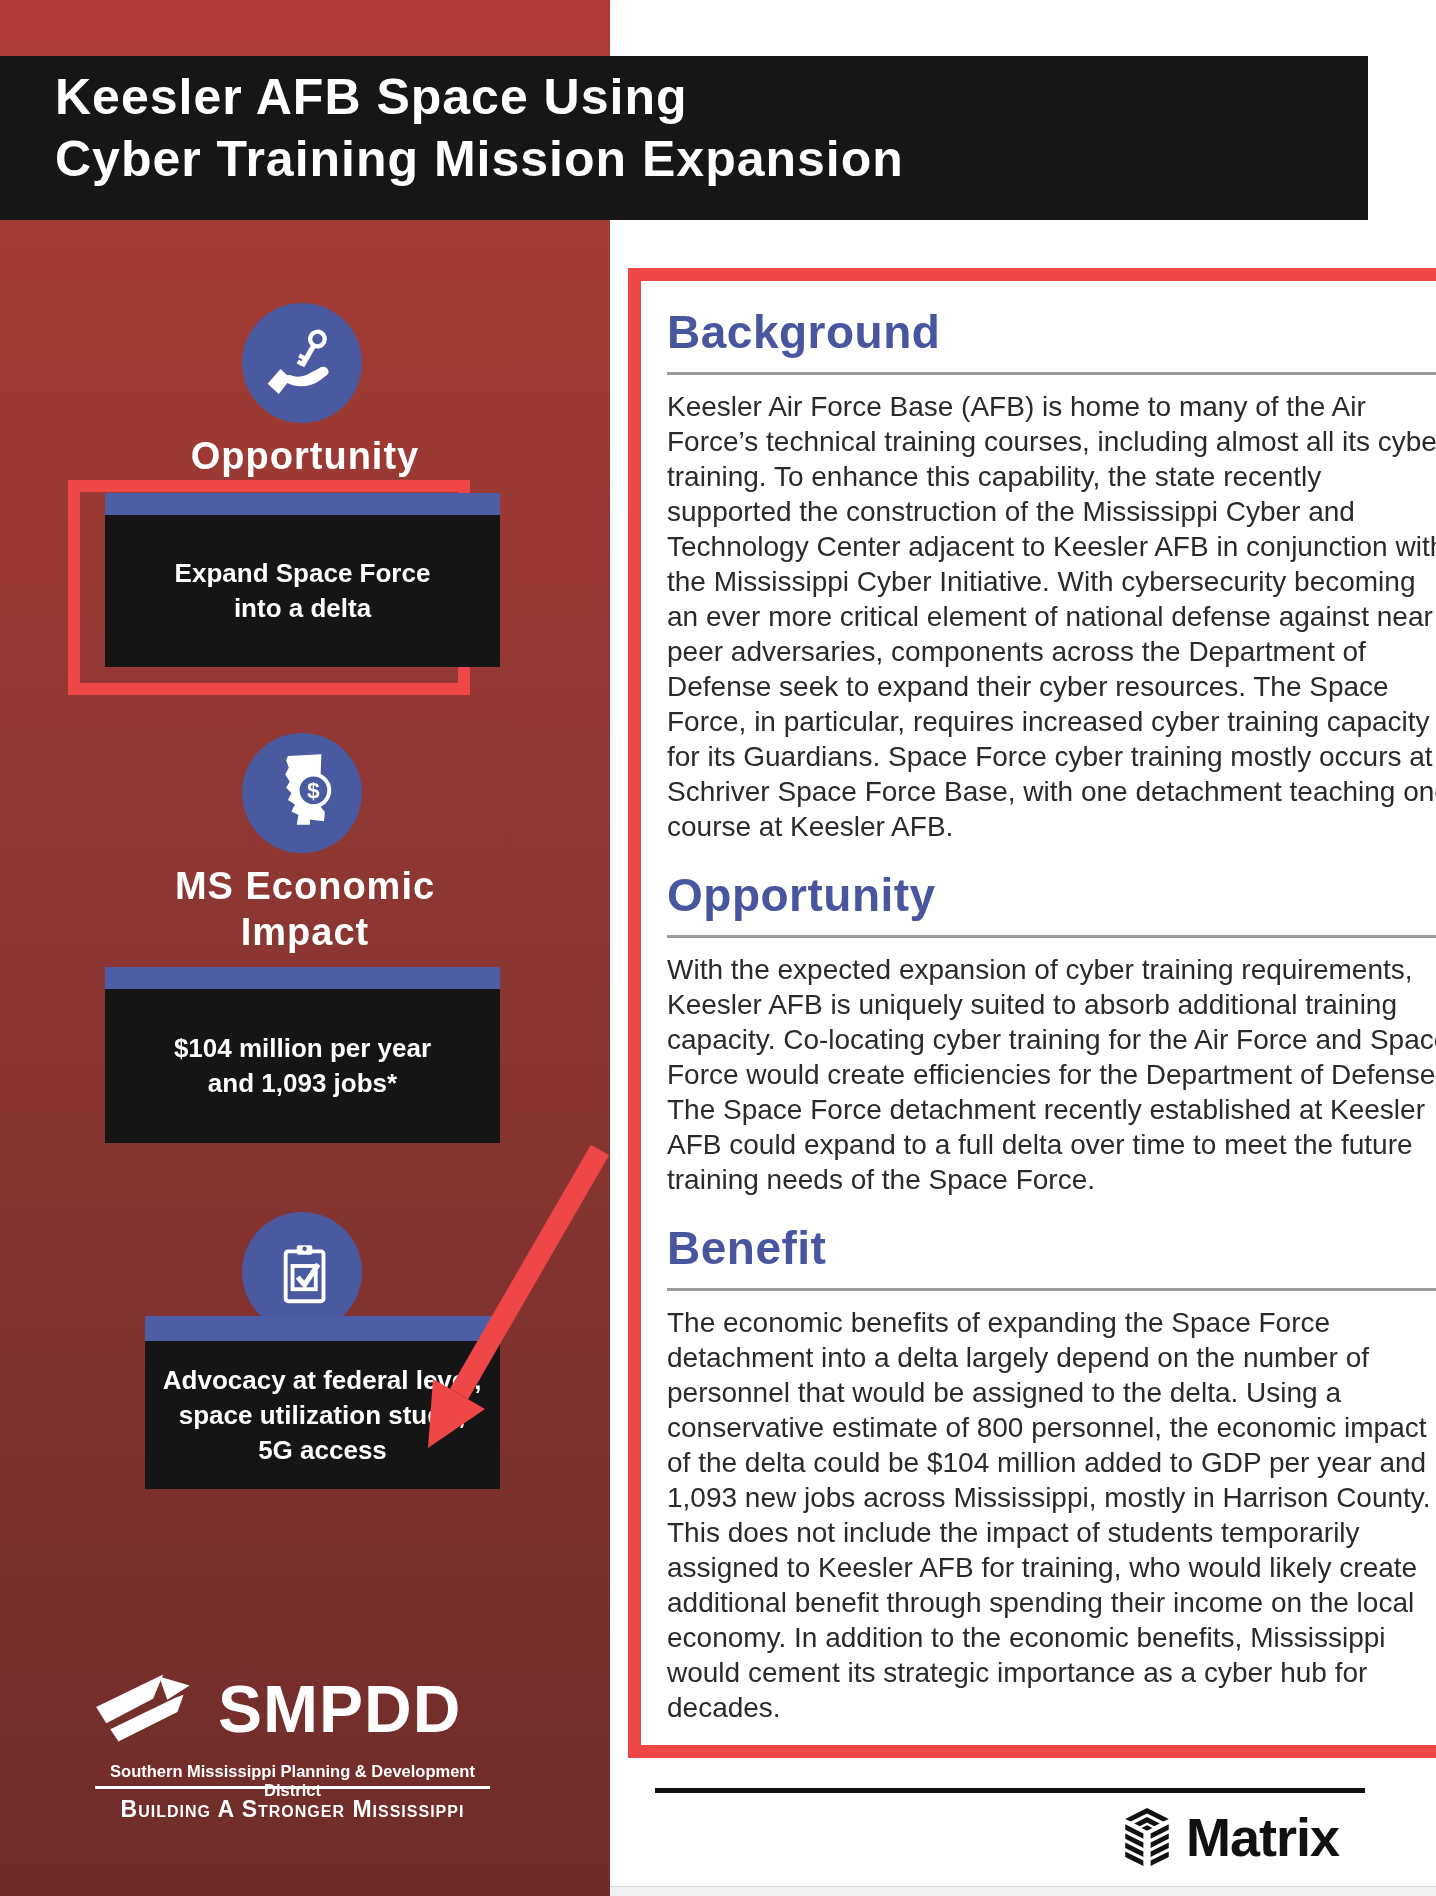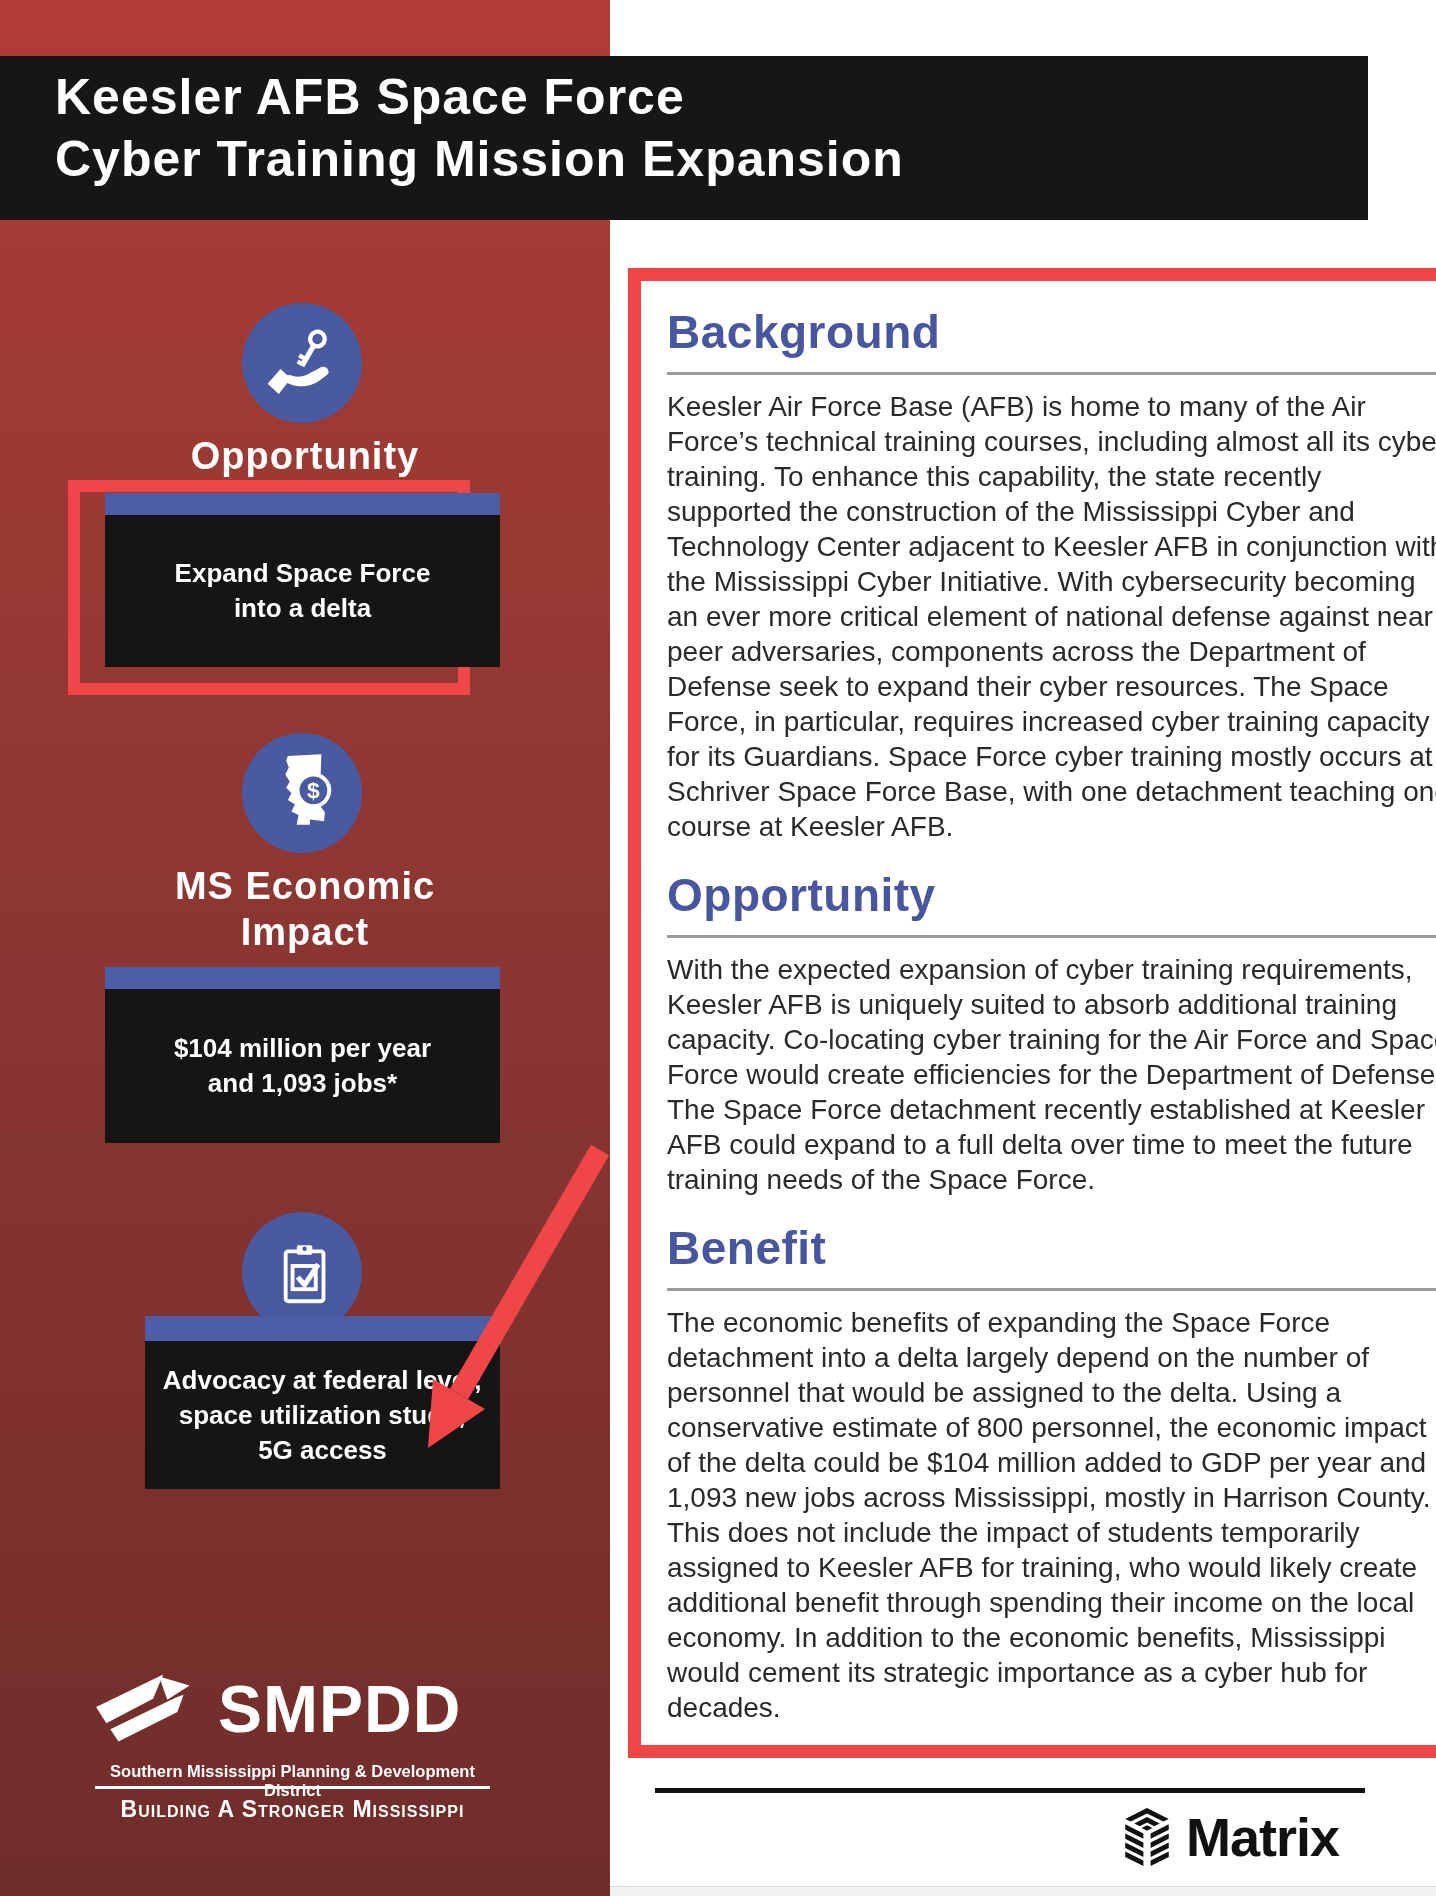--- a/index.html
+++ b/index.html
@@ -151,21 +151,21 @@
         </svg>
         <div class="smpdd-name">SMPDD</div>
       </div>
       <div class="smpdd-sub">Southern Mississippi Planning &amp; Development District</div>
       <div class="smpdd-rule"></div>
       <div class="smpdd-tag">Building A Stronger Mississippi</div>
     </div>
   </div>
 
   <div class="banner">
-    <div class="line">Keesler AFB Space Force</div>
+    <div class="line">Keesler AFB Space Using</div>
     <div class="line">Cyber Training Mission Expansion</div>
   </div>
 
   <div class="content-frame">
     <div class="section">
       <h2>Background</h2>
       <div class="rule"></div>
       <p>Keesler Air Force Base (AFB) is home to many of the Air Force’s technical training courses, including almost all its cyber training. To enhance this capability, the state recently supported the construction of the Mississippi Cyber and Technology Center adjacent to Keesler AFB in conjunction with the Mississippi Cyber Initiative. With cybersecurity becoming an ever more critical element of national defense against near peer adversaries, components across the Department of Defense seek to expand their cyber resources. The Space Force, in particular, requires increased cyber training capacity for its Guardians. Space Force cyber training mostly occurs at Schriver Space Force Base, with one detachment teaching one course at Keesler AFB.</p>
     </div>
     <div class="section">

